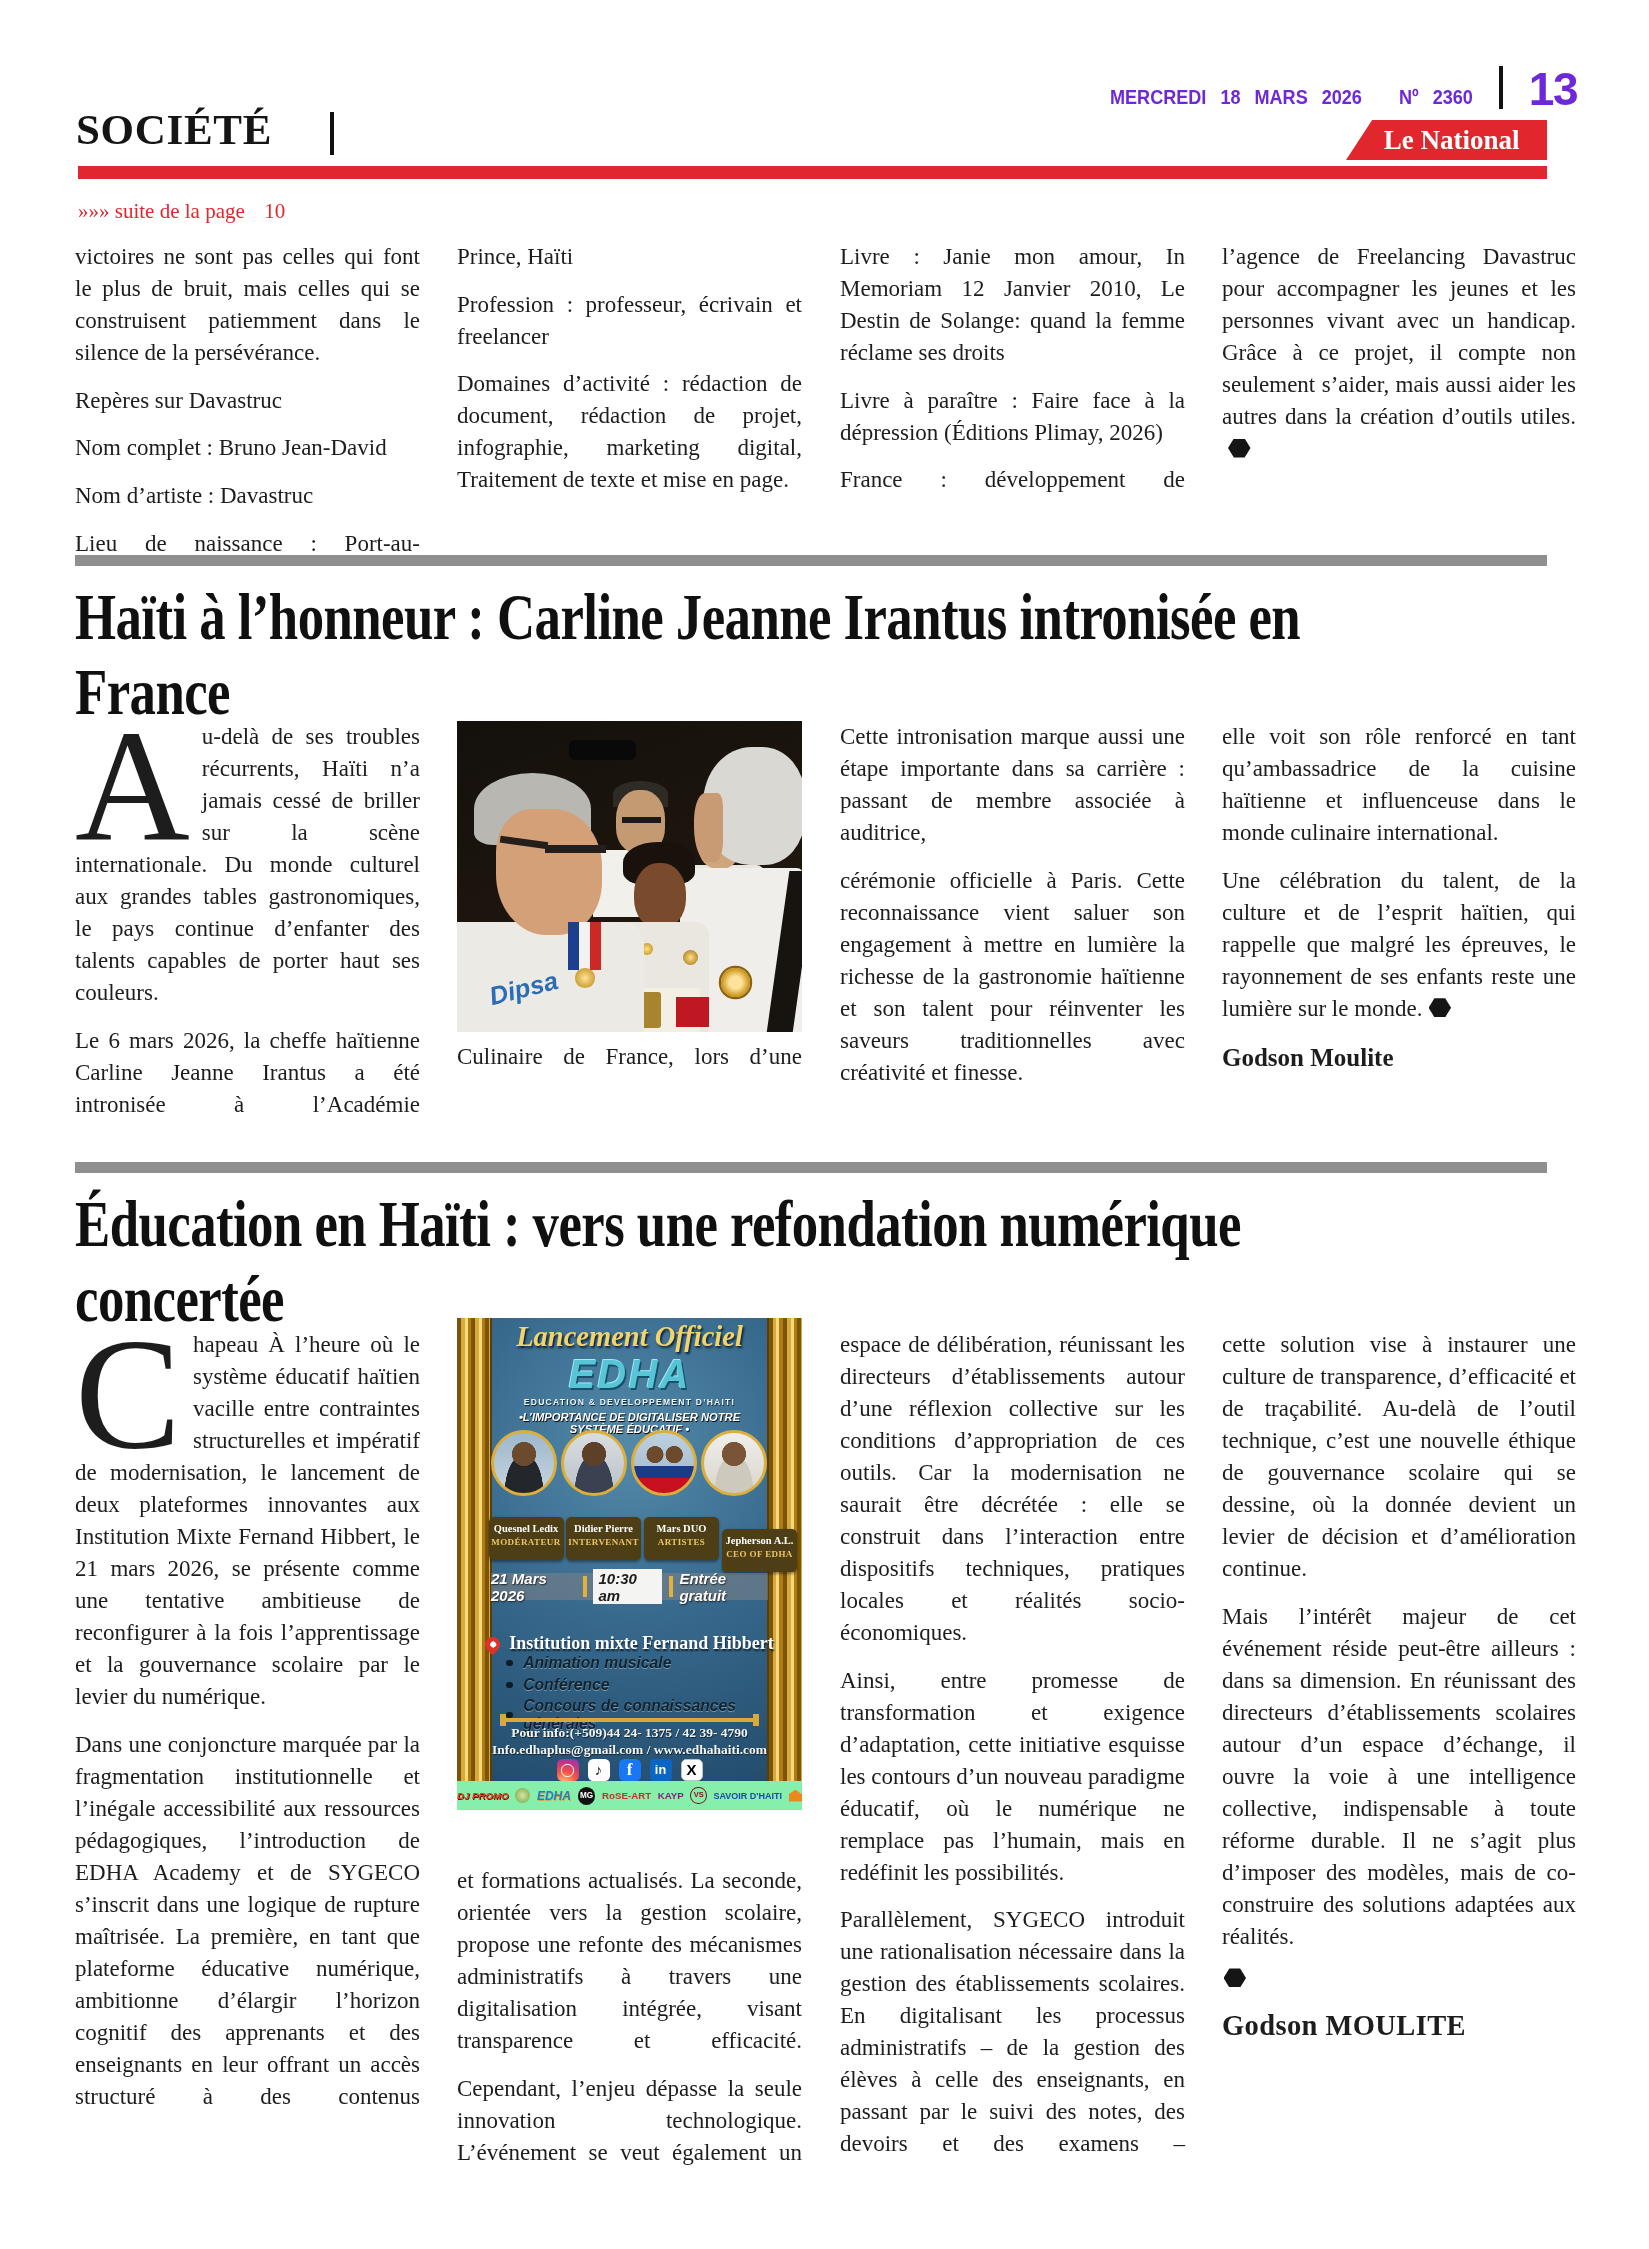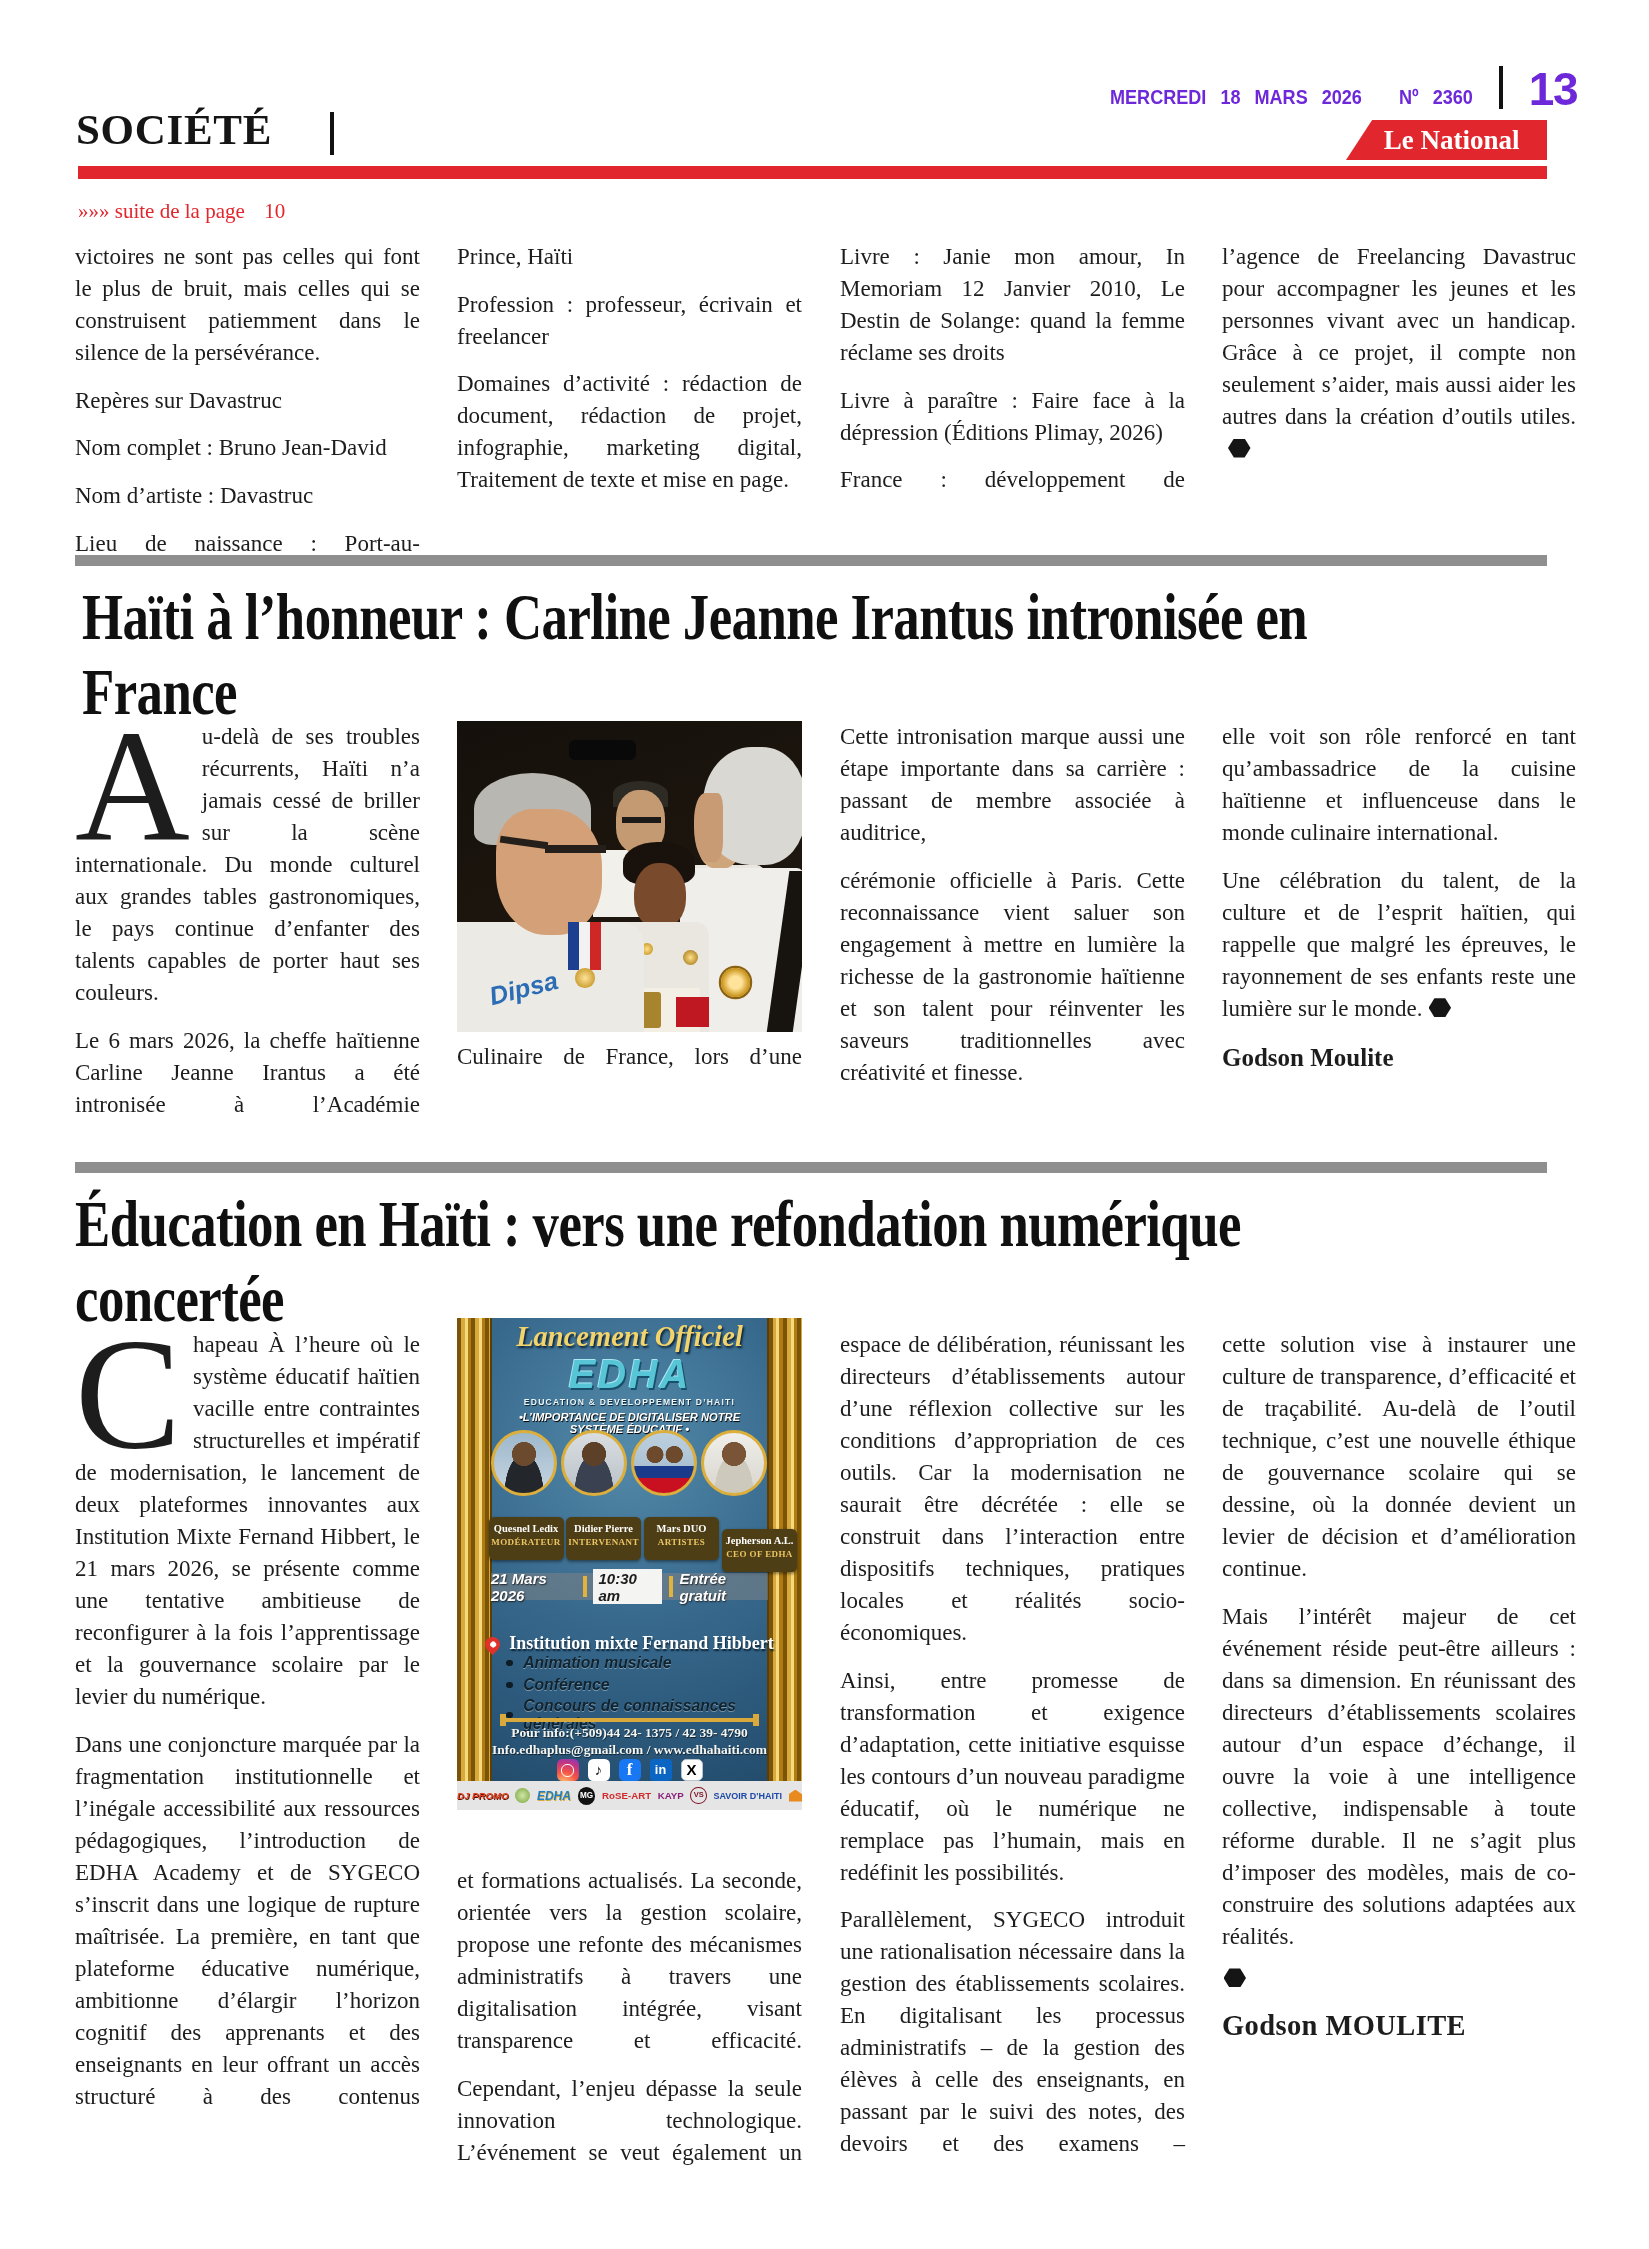--- a/index.html
+++ b/index.html
@@ -126,21 +126,21 @@
   .ig{background:radial-gradient(circle at 30% 120%,#ffd87a,#f55445 45%,#c13584 75%,#7a3cc7);}
   .ig::after{content:"";position:absolute;inset:4.5px;border:1.9px solid #fff;border-radius:6px;}
   .tt{background:#fff;}
   .tt::after{content:"♪";position:absolute;width:100%;text-align:center;font:700 15px/22px "Liberation Sans",sans-serif;color:#111;}
   .fb{background:#1877f2;}
   .fb::after{content:"f";position:absolute;width:100%;text-align:center;color:#fff;font:700 17px/22px "Liberation Serif",serif;}
   .li{background:#0a66c2;border-radius:3.7px;}
   .li::after{content:"in";position:absolute;width:100%;text-align:center;color:#fff;font:700 12.7px/22px "Liberation Sans",sans-serif;}
   .xx{background:#fff;border:0.7px solid #b9c4cc;box-sizing:border-box;}
   .xx::after{content:"X";position:absolute;width:100%;text-align:center;color:#000;font:700 15px/20px "Liberation Sans",sans-serif;}
-  .strip{position:absolute;left:0;bottom:0;width:345px;height:29px;background:#e5e5e5;display:flex;align-items:center;
+  .strip{position:absolute;left:0;bottom:0;width:345px;height:29px;background:#86efac;display:flex;align-items:center;
          justify-content:center;gap:6.7px;font-family:"Liberation Sans",sans-serif;font-weight:700;white-space:nowrap;}
   .lg-dj{color:#e2401c;font-size:9.7px;font-style:italic;text-shadow:0.7px 0.7px 0 #5a1405;}
   .lg-green{width:15px;height:15px;border-radius:50%;background:radial-gradient(#cfe6a8,#7aa33a);}
   .lg-edha{color:#1f7fc0;font-style:italic;font-size:12px;text-shadow:0.7px 0.7px 0 #d9a93c;}
   .lg-mg{width:18px;height:18px;border-radius:50%;background:#111;color:#fff;font-size:8.2px;line-height:18px;text-align:center;}
   .lg-ra{color:#d22a2a;font-size:9.7px;}
   .lg-kayp{color:#8a1f7a;font-size:9.7px;}
   .lg-vs{width:16.5px;height:16.5px;border-radius:50%;border:1.5px solid #7a1020;color:#7a1020;font-size:7.5px;line-height:14.2px;text-align:center;box-sizing:border-box;}
   .lg-sh{color:#1c49a8;font-size:9px;}
   .lg-house{width:13.5px;height:12px;background:#e88a1e;clip-path:polygon(50% 0,100% 40%,100% 100%,0 100%,0 40%);}
@@ -183,21 +183,21 @@
     <p class="body">Livre à paraître : Faire face à la dépression (Éditions Plimay, 2026)</p>
     <p class="body cont">France : développement de</p>
   </div>
   <div class="tcol" style="left:1222px;width:354px;">
     <p class="body"><span>l’agence de Freelancing Davastruc pour accompagner les jeunes et les personnes vivant avec un handicap. Grâce à ce projet, il compte non seulement s’aider, mais aussi aider les autres dans la création d’outils utiles.</span><span class="endmark"></span></p>
   </div>
   <style>.tcol{top:241px;}</style>
 
   <div class="hdiv" style="top:555px;"></div>
 
-  <div class="headline" style="top:579px;margin-left:7px;">
+  <div class="headline" style="top:579px;">
     <div class="hl-line">Haïti à l’honneur : Carline Jeanne Irantus intronisée en</div>
     <div class="hl-line">France</div>
   </div>
 
   <div class="acol" style="left:75px;top:721px;">
     <p class="body"><span class="dropcap">A</span><span>u-delà de ses troubles récurrents, Haïti n’a jamais cessé de briller sur la scène internationale. Du monde culturel aux grandes tables gastronomiques, le pays continue d’enfanter des talents capables de porter haut ses couleurs.</span></p>
     <p class="body cont">Le 6 mars 2026, la cheffe haïtienne Carline Jeanne Irantus a été intronisée à l’Académie</p>
   </div>
 
   <div class="acol" style="left:457px;top:697px;">

